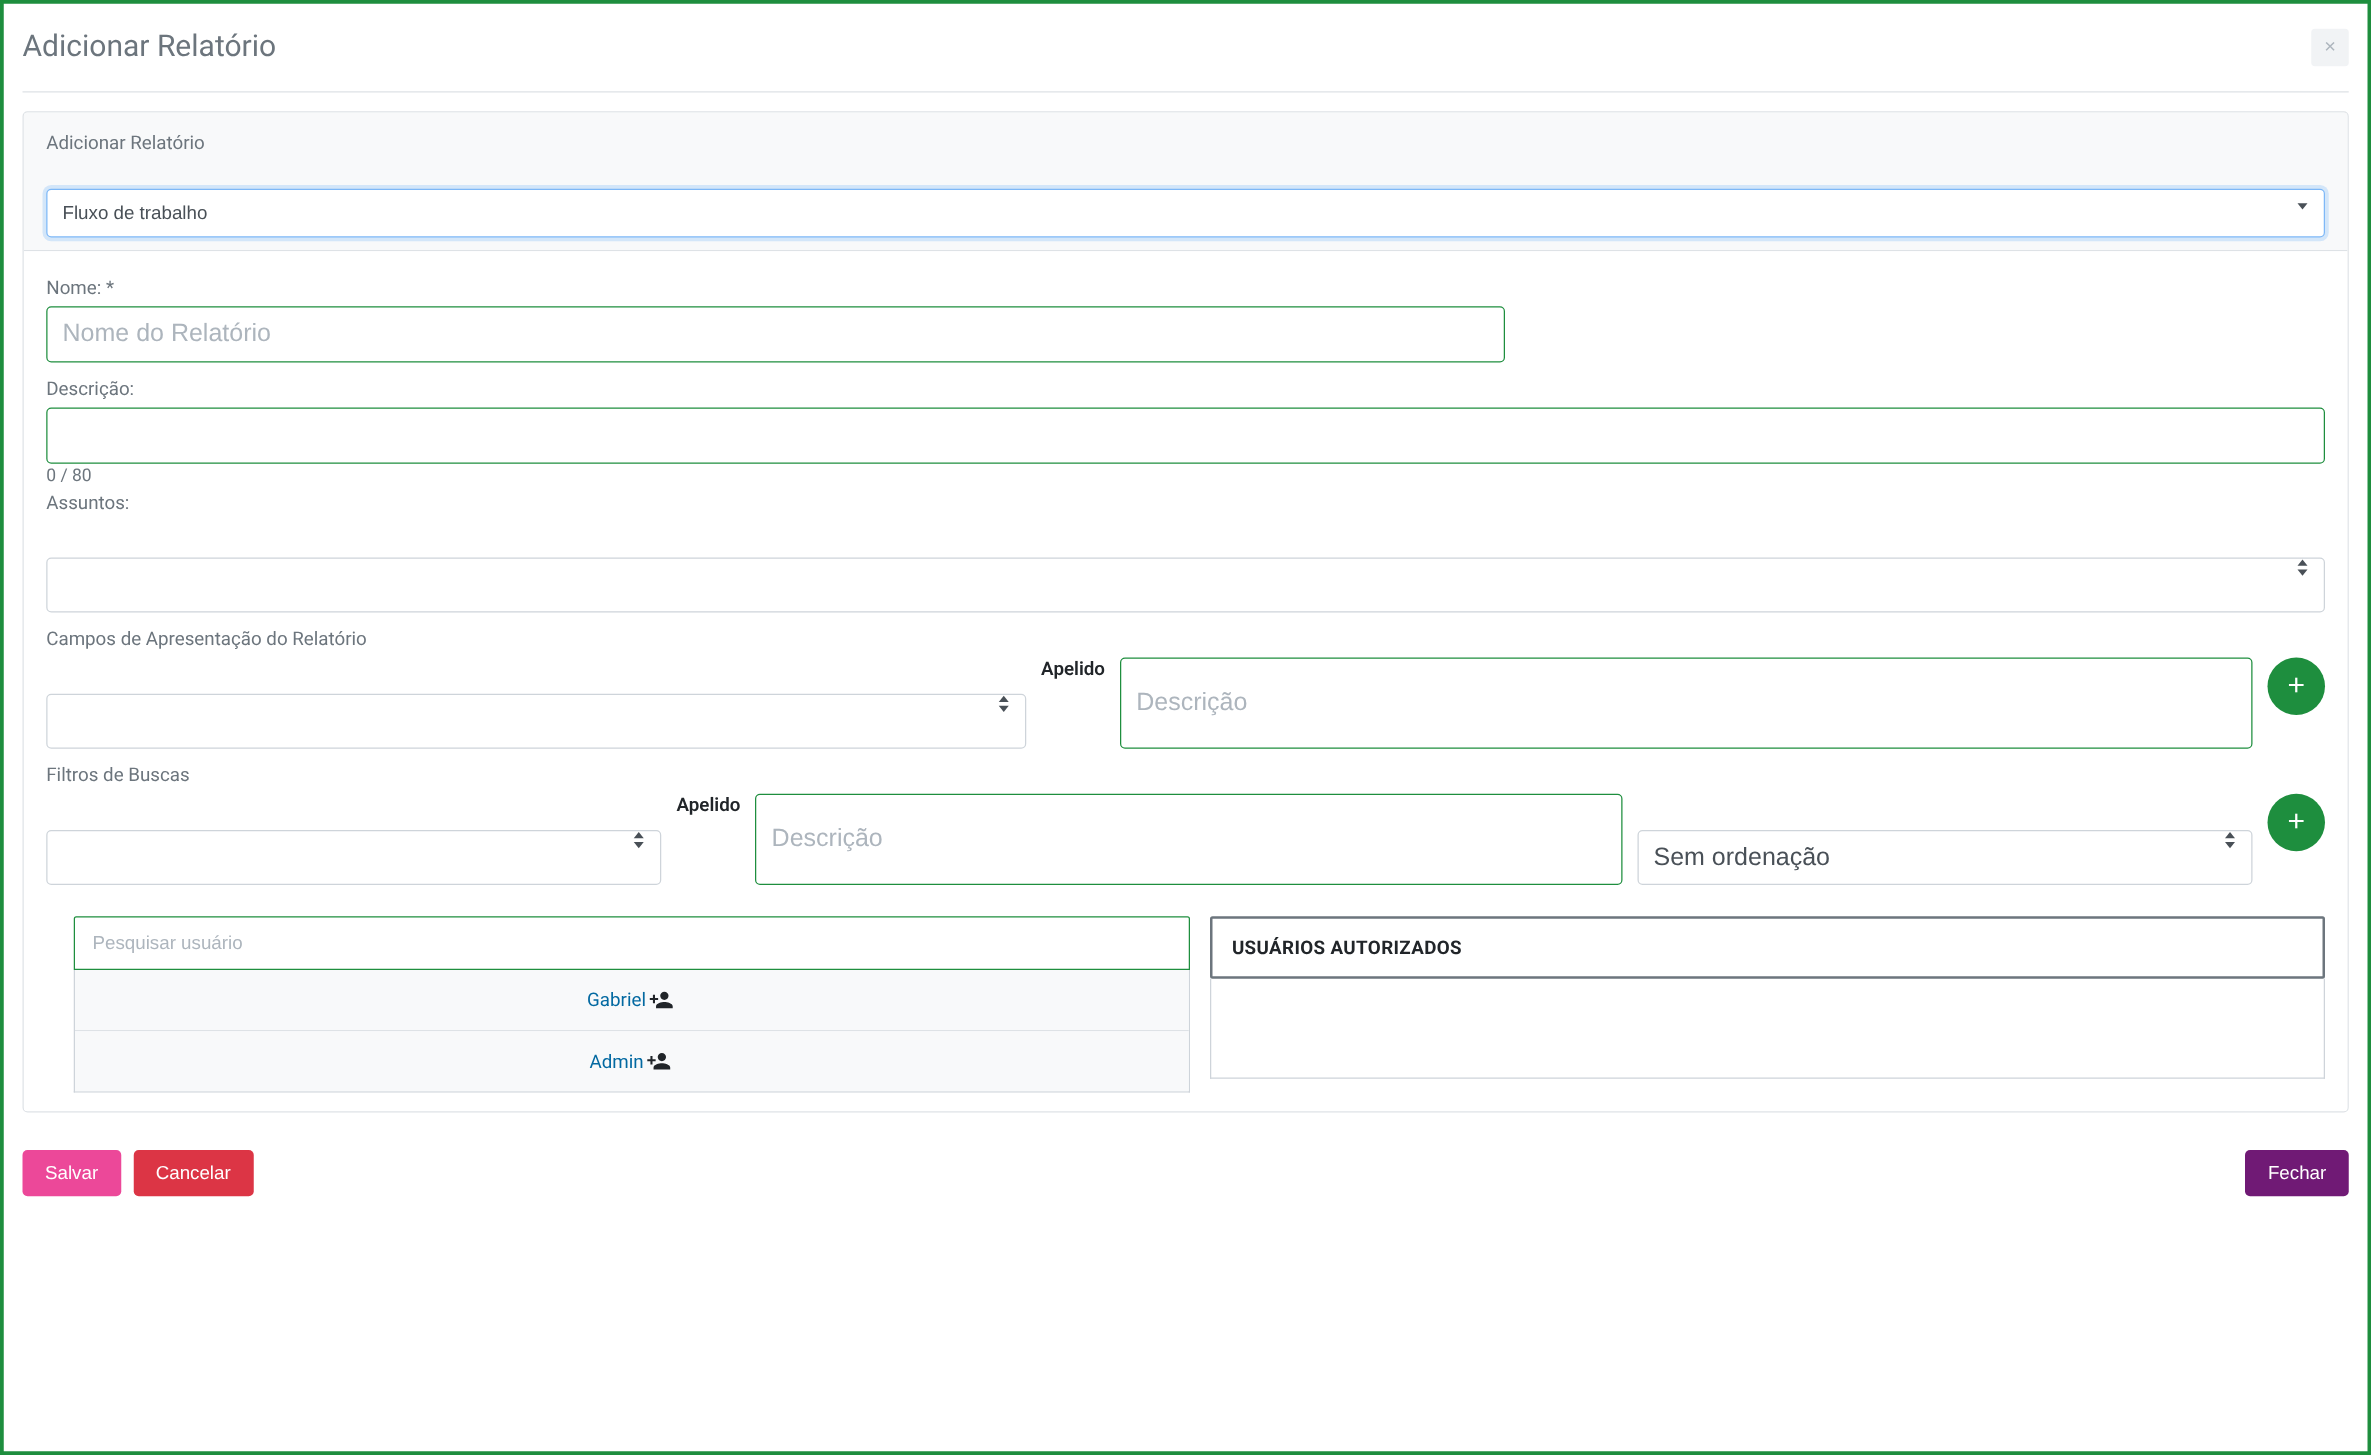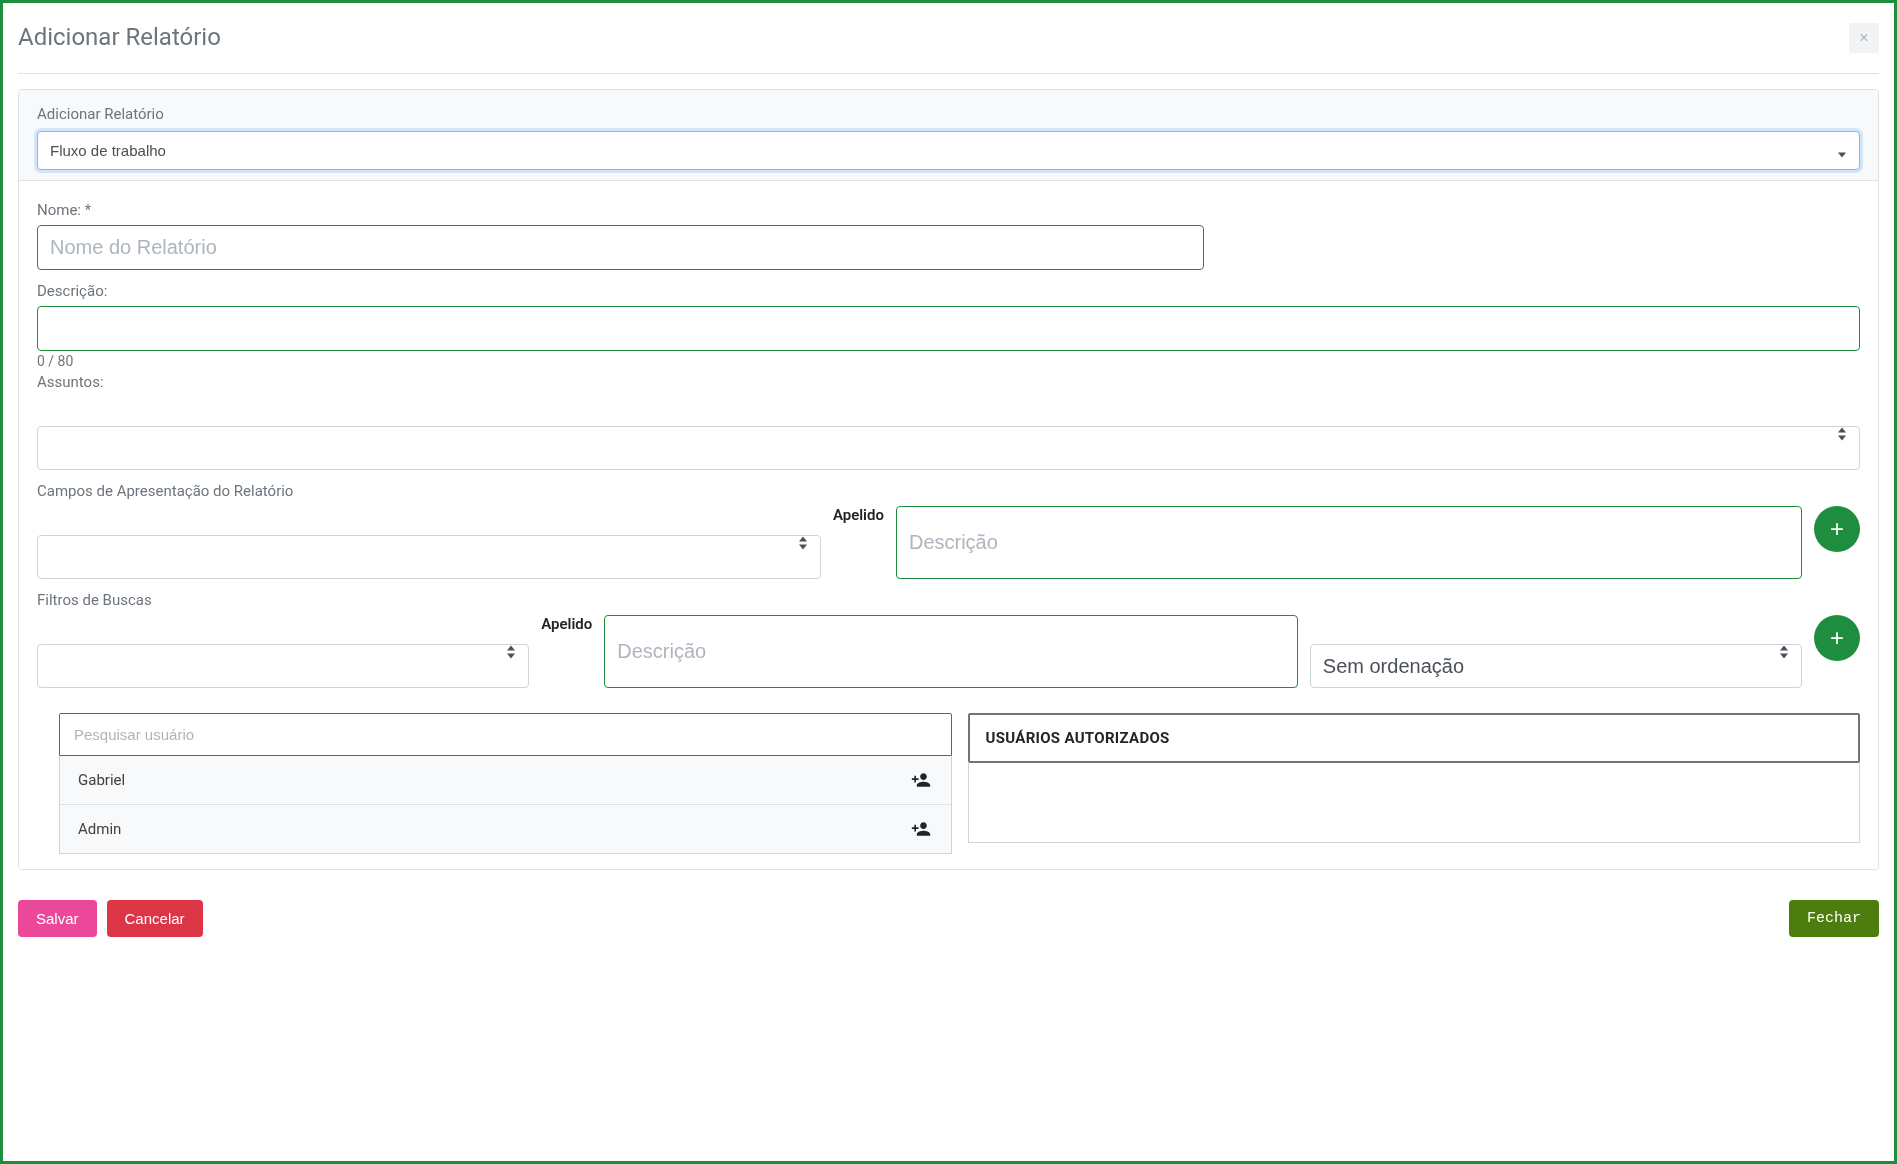--- a/index.html
+++ b/index.html
@@ -58,20 +58,21 @@
     width: 100%;
     padding: 10px 12px;
     font-size: 15px;
     border: 1px solid #7eb8f7;
     border-radius: 4px;
     background: #fff;
     color: #495057;
     appearance: none;
     box-shadow: 0 0 0 3px rgba(126,184,247,0.3);
     position: relative;
+    margin-top: 20px;
   }
   .panel-body {
     padding: 20px 18px 15px 18px;
     background: #fff;
   }
   .form-group {
     margin-bottom: 12px;
   }
   .form-label {
     display: block;
@@ -150,27 +151,27 @@
     border-radius: 2px 2px 0 0;
     color: #495057;
   }
   .search-user::placeholder { color: #adb5bd; }
   .user-list {
     border: 1px solid #ced4da;
     border-top: none;
   }
   .user-item {
     display: flex;
-    justify-content: space-between;
+    justify-content: center;
     align-items: center;
     padding: 14px 18px;
     background: #f8f9fa;
     border-bottom: 1px solid #dee2e6;
     font-size: 15px;
-    color: #404040;
+    color: #0369a1;
   }
   .user-item:last-child { border-bottom: none; }
   .add-user-icon {
     cursor: pointer;
     display: inline-flex;
   }
   .auth-header {
     padding: 14px 16px;
     font-size: 15px;
     font-weight: 700;
@@ -198,21 +199,21 @@
   .btn {
     padding: 10px 18px;
     font-size: 15px;
     border: none;
     border-radius: 4px;
     cursor: pointer;
     color: #fff;
   }
   .btn-save { background: #ec4899; }
   .btn-cancel { background: #dc3545; }
-  .btn-close { background: #4d7c0f; font-family: Liberation Mono, monospace; }
+  .btn-close { background: #701a75; }
   .sel-wrap {
     position: relative;
     flex: 1;
   }
   .sel-wrap::after {
     content: "";
     position: absolute;
     right: 14px;
     top: calc(50% + 4px);
     transform: translateY(-50%);

